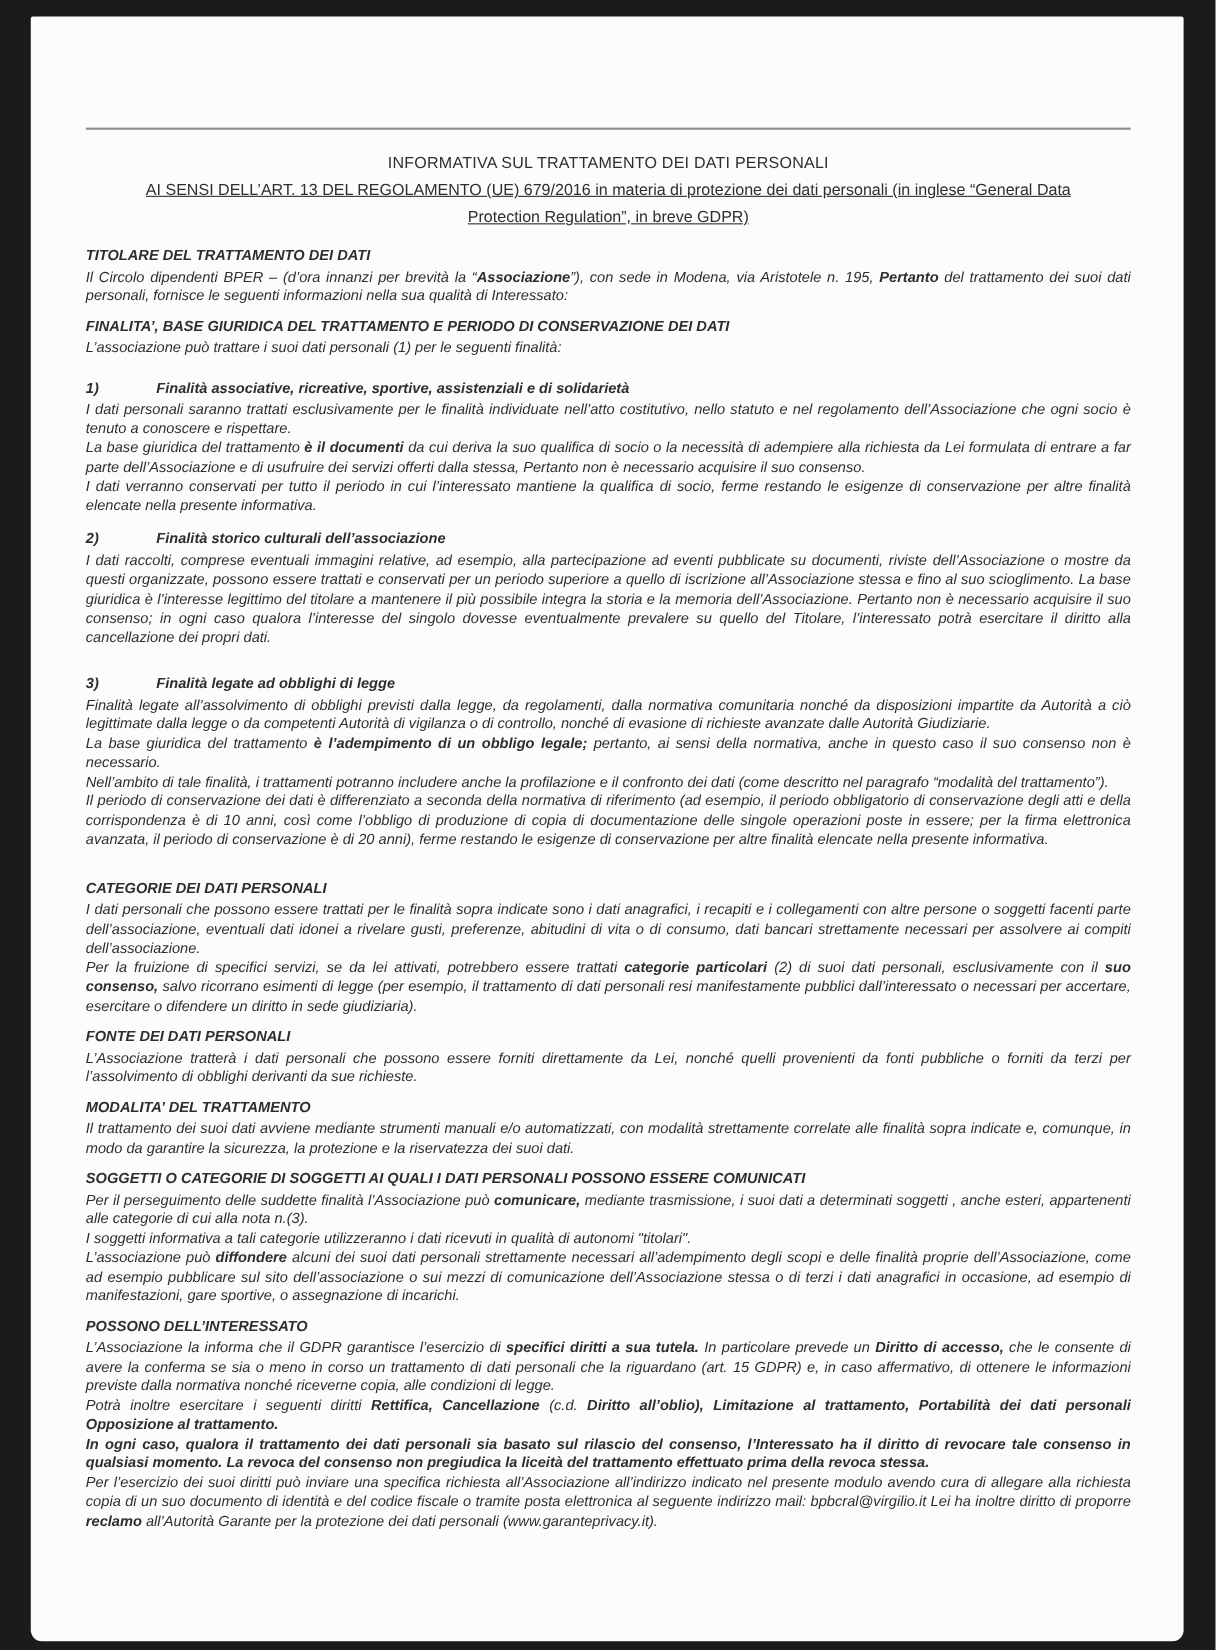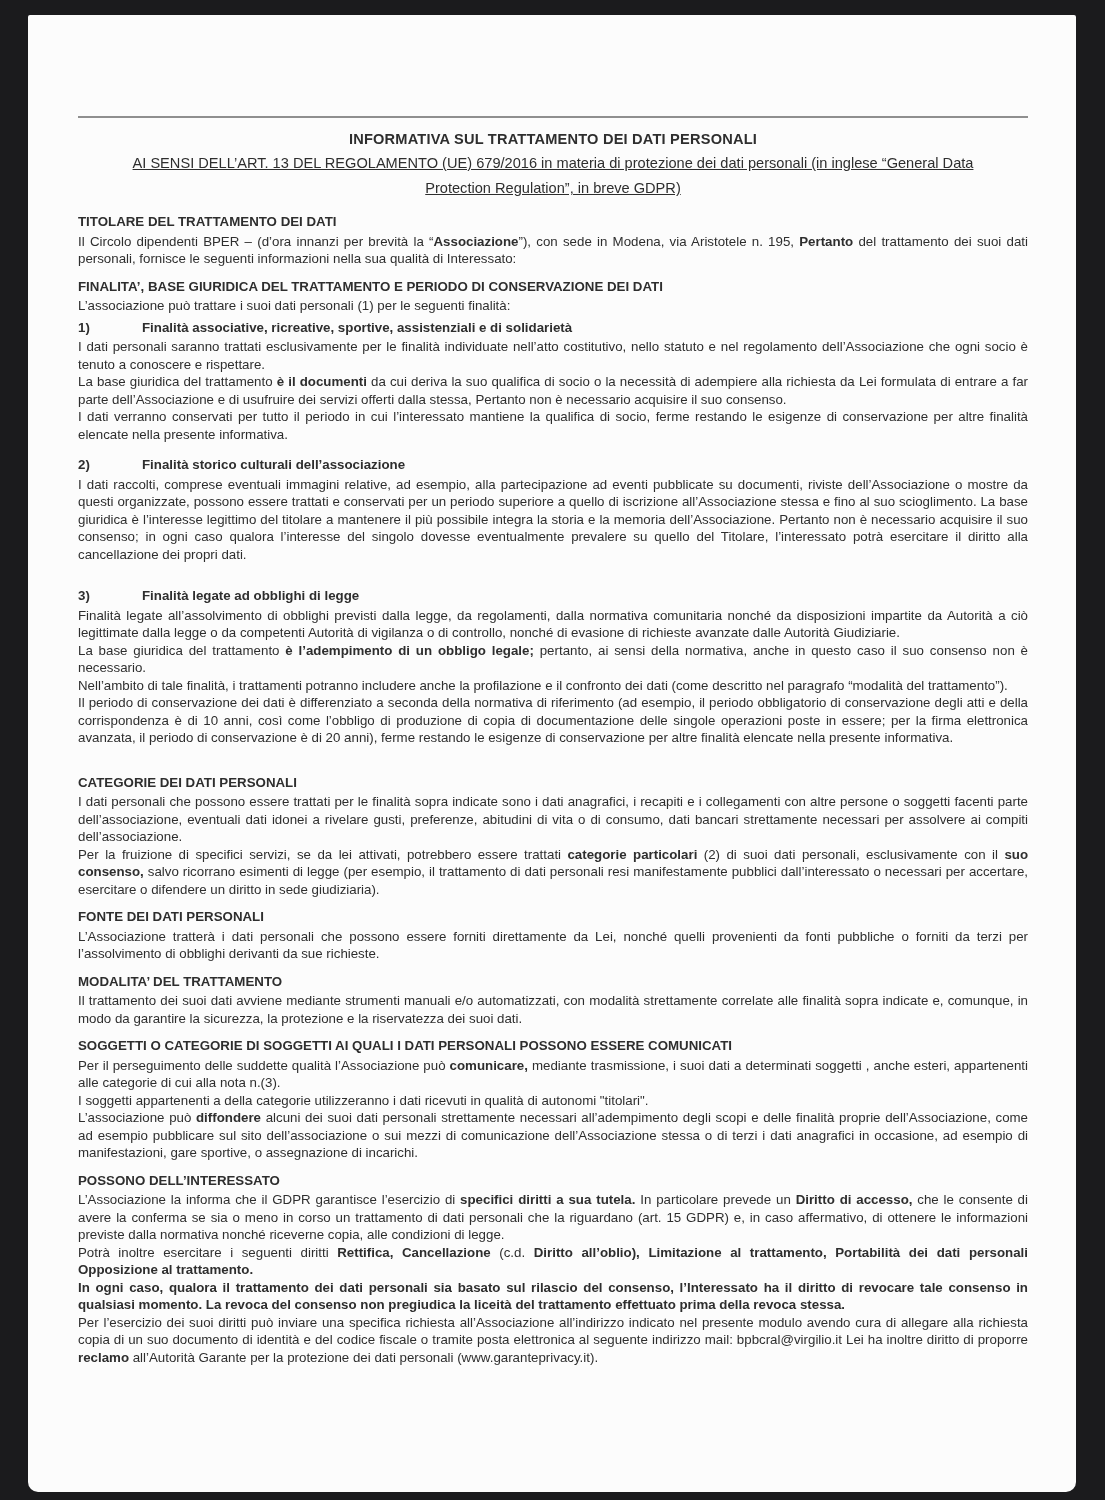--- a/index.html
+++ b/index.html
@@ -20,37 +20,37 @@
     padding: 0 48px 0 50px;
     color: #2e2e2e;
   }
   .top-rule {
     height: 2px;
     background: #8f8f8f;
     margin-top: 101px;
     border: none;
   }
   .doc-title {
-    margin-top: 9px;
+    margin-top: 19px;
     text-align: center;
-    font-weight: bold;
+    font-weight: normal;
     font-size: 14.6px;
     letter-spacing: 0.2px;
     line-height: 24px;
   }
   .doc-subtitle {
     text-align: center;
     font-size: 14.6px;
     line-height: 25px;
     font-weight: normal;
     text-decoration: underline;
   }
-  #sections { margin-top: 12px; }
+  #sections { margin-top: 12px; font-style: italic; }
   #sections section { margin-top: 10px; }
-  #sections section:nth-child(3) { margin-top: 4px; }
+  #sections section:nth-child(3) { margin-top: 19px; }
   #sections section:nth-child(4) { margin-top: 13px; }
   #sections section:nth-child(5) { margin-top: 24px; }
   #sections section:nth-child(6) { margin-top: 27px; }
   #sections h2 {
     font-size: 13.3px;
     font-weight: bold;
     margin: 0 0 2px 0;
     line-height: 17.5px;
   }
   #sections p {
@@ -105,22 +105,22 @@
       <section>
         <h2>FONTE DEI DATI PERSONALI</h2>
         <p><span>L’Associazione  tratterà i dati personali che possono essere forniti direttamente da Lei,  nonché quelli provenienti da fonti pubbliche o forniti da terzi per l’assolvimento di obblighi derivanti da sue richieste.</span></p>
       </section>
       <section>
         <h2>MODALITA’ DEL TRATTAMENTO</h2>
         <p><span>Il trattamento dei suoi dati avviene mediante strumenti manuali e/o automatizzati, con modalità strettamente correlate alle finalità sopra indicate e, comunque, in modo da garantire la sicurezza, la protezione e la riservatezza dei suoi dati.</span></p>
       </section>
       <section>
         <h2>SOGGETTI O CATEGORIE DI SOGGETTI AI QUALI I DATI PERSONALI POSSONO ESSERE COMUNICATI</h2>
-        <p><span>Per il perseguimento delle suddette qualità l’Associazione può </span><b>comunicare,</b><span> mediante trasmissione, i suoi dati a determinati soggetti , anche esteri, appartenenti alle categorie di cui alla nota n.(3).</span></p>
-        <p><span>I soggetti appartenenti a della categorie utilizzeranno i dati ricevuti in qualità di autonomi "titolari".</span></p>
+        <p><span>Per il perseguimento delle suddette finalità l’Associazione può </span><b>comunicare,</b><span> mediante trasmissione, i suoi dati a determinati soggetti , anche esteri, appartenenti alle categorie di cui alla nota n.(3).</span></p>
+        <p><span>I soggetti informativa a tali categorie utilizzeranno i dati ricevuti in qualità di autonomi "titolari".</span></p>
         <p><span>L’associazione può </span><b>diffondere</b><span> alcuni dei suoi dati personali strettamente necessari all’adempimento degli scopi e delle finalità proprie dell’Associazione,  come ad esempio pubblicare sul sito dell’associazione o sui mezzi di comunicazione dell’Associazione stessa o di terzi i dati anagrafici in occasione, ad esempio  di manifestazioni, gare sportive, o assegnazione di incarichi.</span></p>
       </section>
       <section>
         <h2>POSSONO DELL’INTERESSATO</h2>
         <p><span>L’Associazione la informa che il GDPR garantisce l’esercizio di </span><b>specifici diritti a sua tutela.</b><span> In particolare prevede un </span><b>Diritto di accesso,</b><span> che le consente di avere la conferma se sia o meno in corso un trattamento di dati personali che la riguardano (art. 15 GDPR) e, in caso affermativo, di ottenere le informazioni previste dalla normativa nonché riceverne copia, alle condizioni di legge.</span></p>
         <p><span>Potrà inoltre esercitare i seguenti diritti </span><b>Rettifica, Cancellazione</b><span> (c.d. </span><b>Diritto all’oblio), Limitazione al trattamento, Portabilità dei dati personali Opposizione al trattamento.</b></p>
         <p><b>In ogni caso, qualora il trattamento dei dati personali sia basato sul rilascio del consenso, l’Interessato ha il diritto di revocare tale consenso in qualsiasi momento. La revoca del consenso non pregiudica la liceità del trattamento effettuato prima della revoca stessa.</b></p>
         <p><span>Per l’esercizio dei suoi diritti può inviare una specifica richiesta all’Associazione all’indirizzo indicato nel presente modulo  avendo cura di allegare alla richiesta copia di un suo documento di identità e del codice fiscale o tramite posta elettronica al seguente indirizzo mail: bpbcral@virgilio.it  Lei ha inoltre diritto di proporre </span><b>reclamo</b><span> all’Autorità Garante per la protezione dei dati personali (www.garanteprivacy.it).</span></p>
       </section>
     </div>

